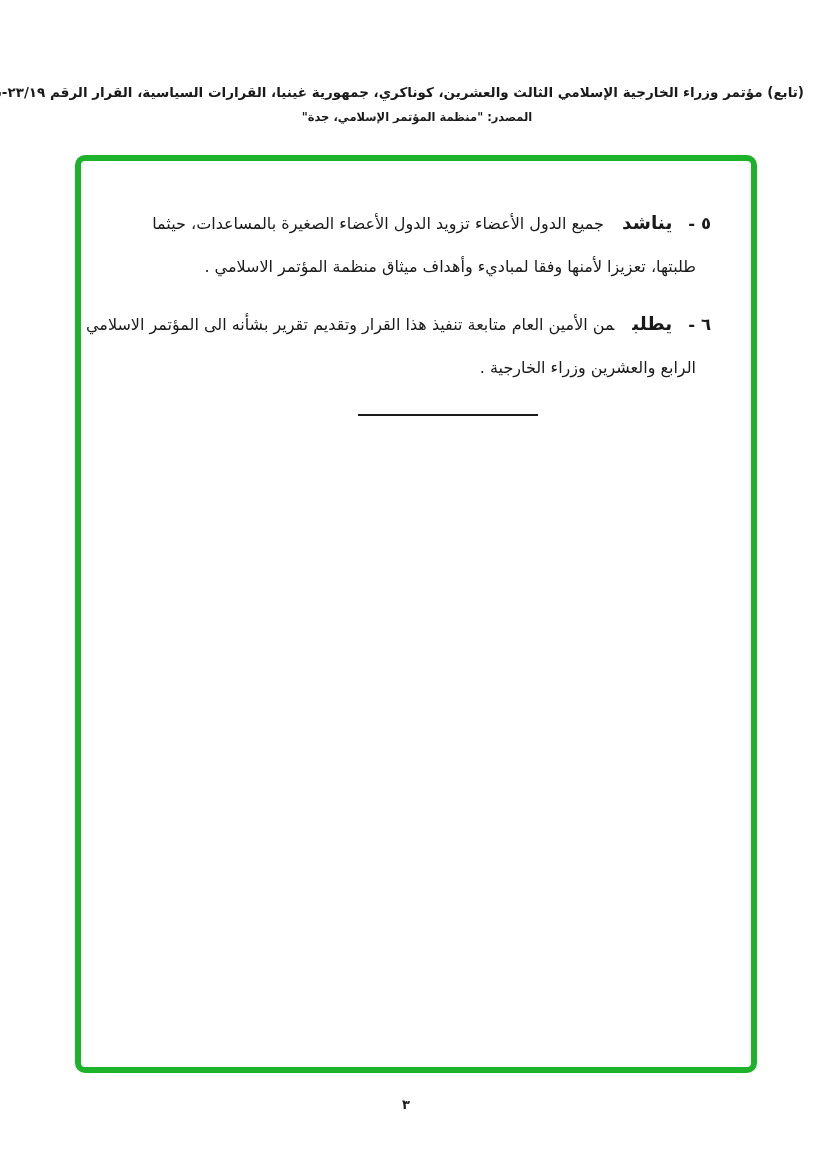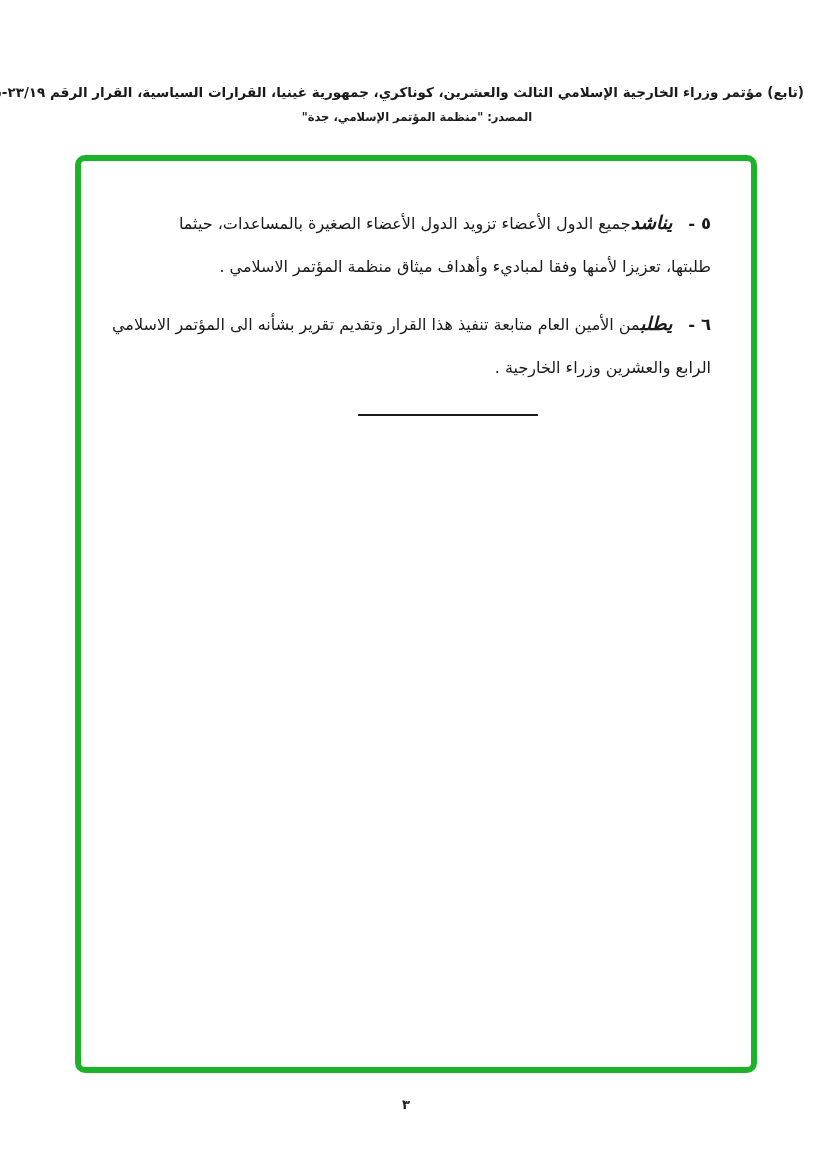--- a/index.html
+++ b/index.html
@@ -64,31 +64,31 @@
   }
   .clause + .clause {
     margin-top: 14px;
   }
   .clause .line {
     direction: rtl;
     text-align: right;
     white-space: nowrap;
   }
   .clause .cont {
+    margin-right: 15px;
   }
   .clause .num {
     font-weight: bold;
     font-size: 16.5px;
     margin-left: 16px;
   }
   .clause .lead {
     font-weight: bold;
     font-size: 18.5px;
-    margin-left: 0;
-    font-style: italic;
+    margin-left: 18px;
   }
 
   
   .end-rule {
     position: absolute;
     top: 253px;
     left: 277px;
     width: 180px;
     height: 2px;
     background: #1b1b1b;

